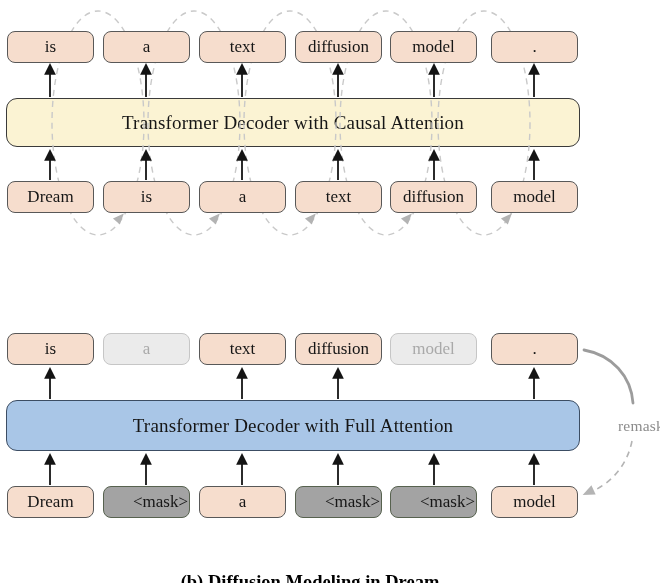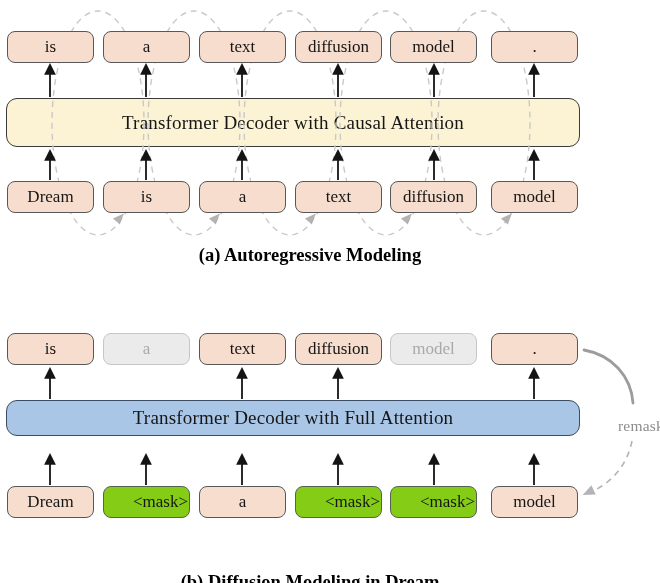--- a/index.html
+++ b/index.html
@@ -10,32 +10,32 @@
   .layer{position:absolute;left:0;top:0;width:660px;height:583px;pointer-events:none;}
   .loops-layer{z-index:2;}
   .arrows-layer{z-index:4;}
   .decoder{
     position:absolute;left:6px;width:574px;height:49px;
     border:1.6px solid #3a3a3a;border-radius:11px;box-sizing:border-box;
     display:flex;align-items:center;justify-content:center;
     font-size:19px;color:#161616;z-index:1;letter-spacing:.2px;
   }
   .decoder-a{top:98px;background:#fbf3d3;}
-  .decoder-b{top:400px;background:#a9c6e7;border-color:#3c4d63;height:36px;}
+  .decoder-b{top:400px;background:#a9c6e7;border-color:#3c4d63;height:51px;}
   .row{position:absolute;left:0;width:660px;height:32px;z-index:3;}
   .row-a-out{top:31px;} .row-a-in{top:181px;}
   .row-b-out{top:333px;} .row-b-in{top:486px;}
   .token{
     position:absolute;top:0;width:87px;height:32px;line-height:30px;
     text-align:center;font-size:17px;border-radius:8px;
     border:1.4px solid #585858;color:#161616;background:#f6ddcd;
     box-sizing:border-box;
   }
   .token.gray{background:#ebebeb;border-color:#c6c6c6;color:#a9a9a9;}
-  .token.green{background:#84cc16;border-color:#57624f;padding-left:28px;}
+  .token.green{background:#a3a3a3;border-color:#57624f;padding-left:28px;}
   .caption{
     position:absolute;left:0;width:620px;text-align:center;
     font-weight:bold;font-size:18.5px;color:#000;z-index:5;
   }
   .caption-a{top:245px;} .caption-b{top:572px;}
   .remasking{
     position:absolute;left:588px;top:417px;font-size:15.5px;
     color:#8c8c8c;z-index:5;letter-spacing:.2px;margin-left:30px;
   }
 </style>
@@ -132,17 +132,16 @@
       <line x1="534" y1="485" x2="534" y2="456" marker-end="url(#ah)"></line>
     </g>
 
     <g>
       <path d="M584,350 C612,355 631,376 633,403" fill="none" stroke="#9c9c9c" stroke-width="2.8" stroke-linecap="round"></path>
       <path d="M632,441 C627,466 611,483 591,492" fill="none" stroke="#b4b4b4" stroke-width="1.6" stroke-dasharray="6 5"></path>
       <path d="M0,-7 L-5,5 L5,5 Z" transform="translate(589,492) rotate(245)" fill="#b4b4b4"></path>
     </g>
   </svg>
 
-  <div class="caption caption-a">(a) Autoregressive Modeling</div>
   <div class="caption caption-b">(b) Diffusion Modeling in Dream</div>
   <div class="remasking">remasking</div>
 
 </div>
 
 </body></html>

